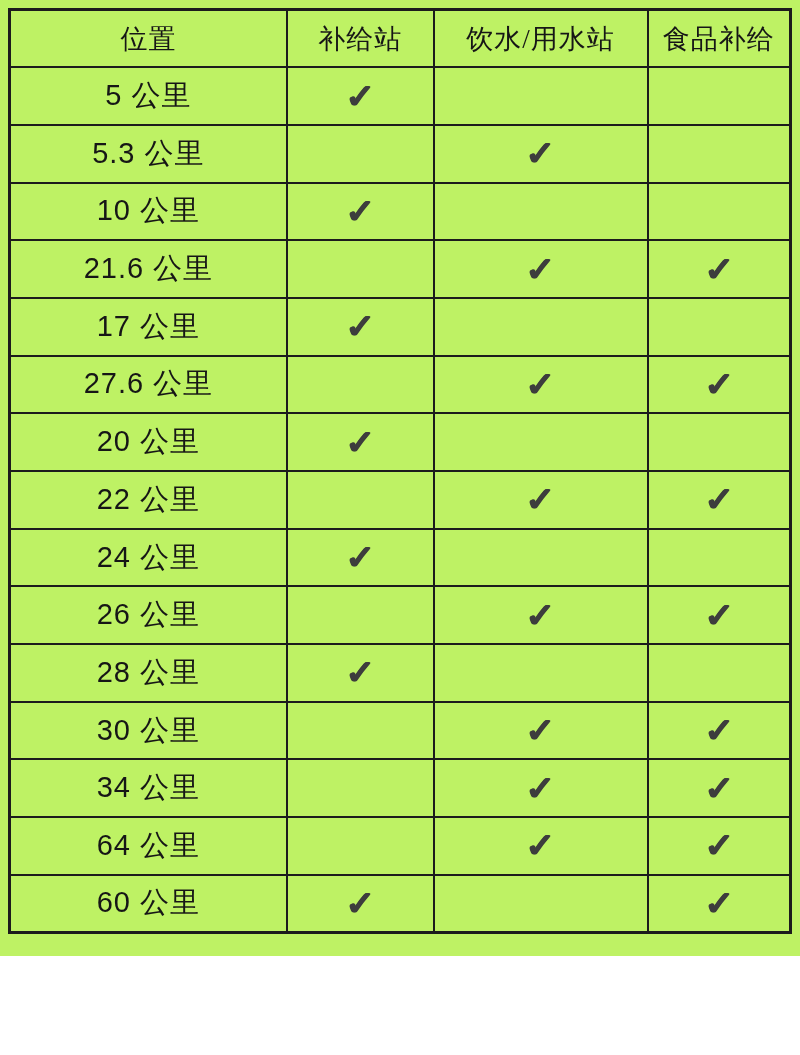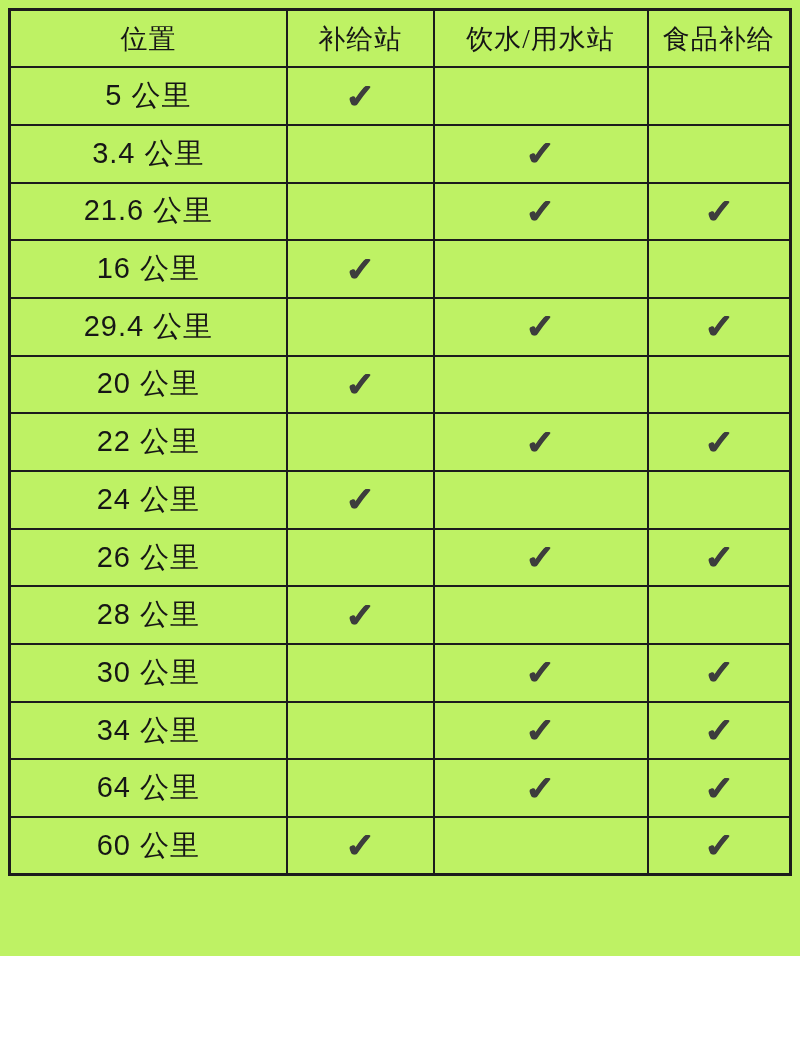--- a/index.html
+++ b/index.html
@@ -80,39 +80,45 @@
         </tr>
     </thead>
     <tbody>
         <tr>
           <td class="location-cell">5 公里</td>
           <td class="mark-cell"><span class="check">✓</span></td>
           <td class="mark-cell"></td>
           <td class="mark-cell"></td>
         </tr>
         <tr>
-          <td class="location-cell">3.4 公里</td>
+          <td class="location-cell">5.3 公里</td>
           <td class="mark-cell"></td>
           <td class="mark-cell"><span class="check">✓</span></td>
+          <td class="mark-cell"></td>
+        </tr>
+        <tr>
+          <td class="location-cell">10 公里</td>
+          <td class="mark-cell"><span class="check">✓</span></td>
+          <td class="mark-cell"></td>
           <td class="mark-cell"></td>
         </tr>
         <tr>
           <td class="location-cell">21.6 公里</td>
           <td class="mark-cell"></td>
           <td class="mark-cell"><span class="check">✓</span></td>
           <td class="mark-cell"><span class="check">✓</span></td>
         </tr>
         <tr>
-          <td class="location-cell">16 公里</td>
+          <td class="location-cell">17 公里</td>
           <td class="mark-cell"><span class="check">✓</span></td>
           <td class="mark-cell"></td>
           <td class="mark-cell"></td>
         </tr>
         <tr>
-          <td class="location-cell">29.4 公里</td>
+          <td class="location-cell">27.6 公里</td>
           <td class="mark-cell"></td>
           <td class="mark-cell"><span class="check">✓</span></td>
           <td class="mark-cell"><span class="check">✓</span></td>
         </tr>
         <tr>
           <td class="location-cell">20 公里</td>
           <td class="mark-cell"><span class="check">✓</span></td>
           <td class="mark-cell"></td>
           <td class="mark-cell"></td>
         </tr>

